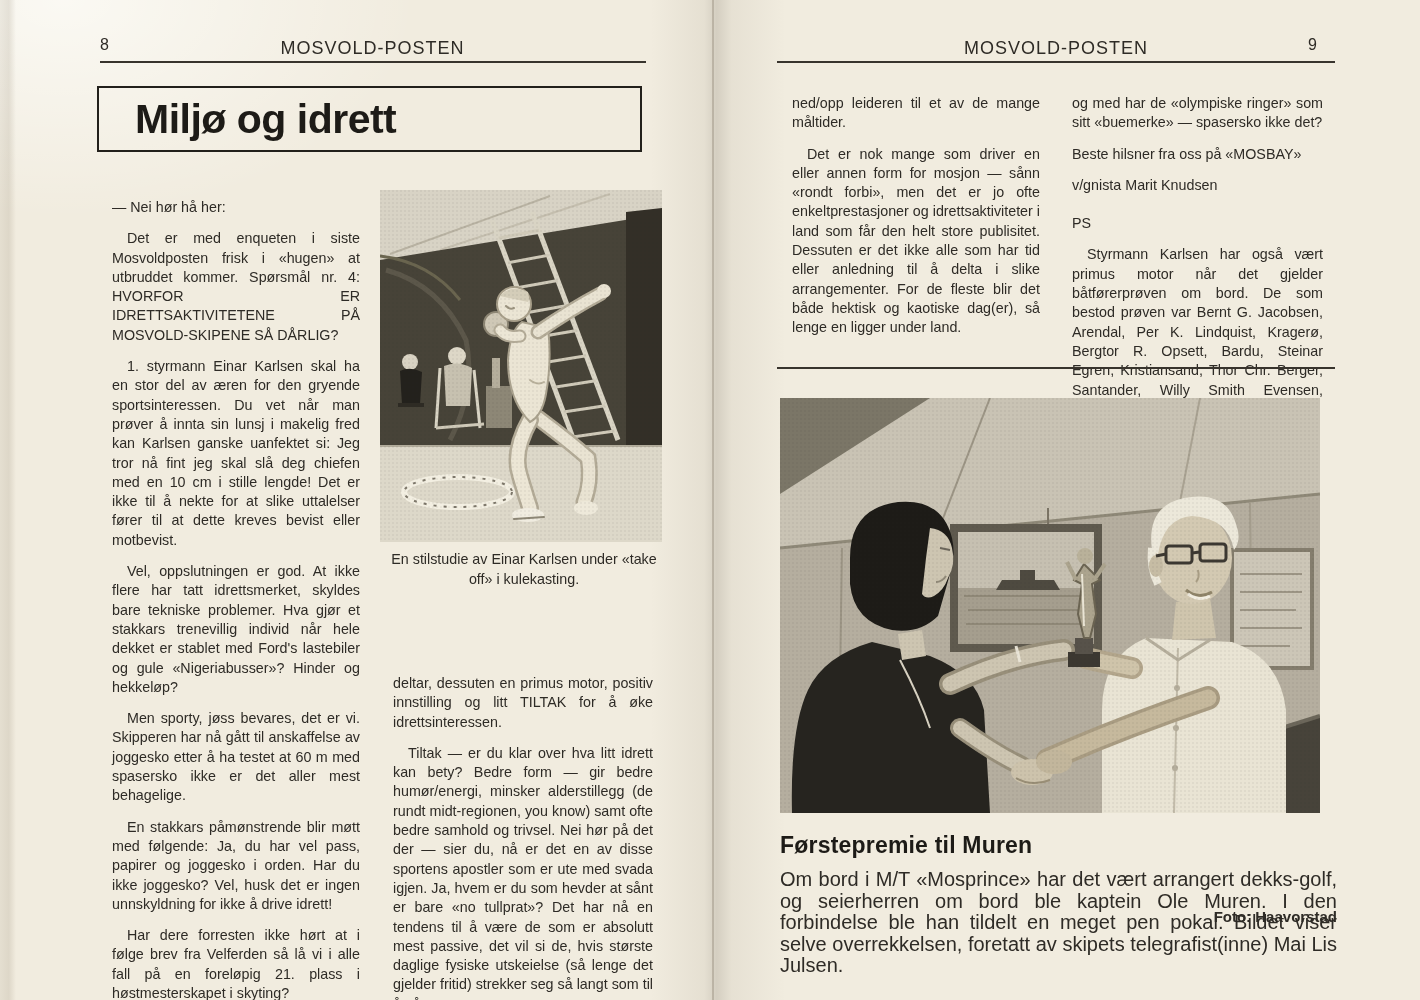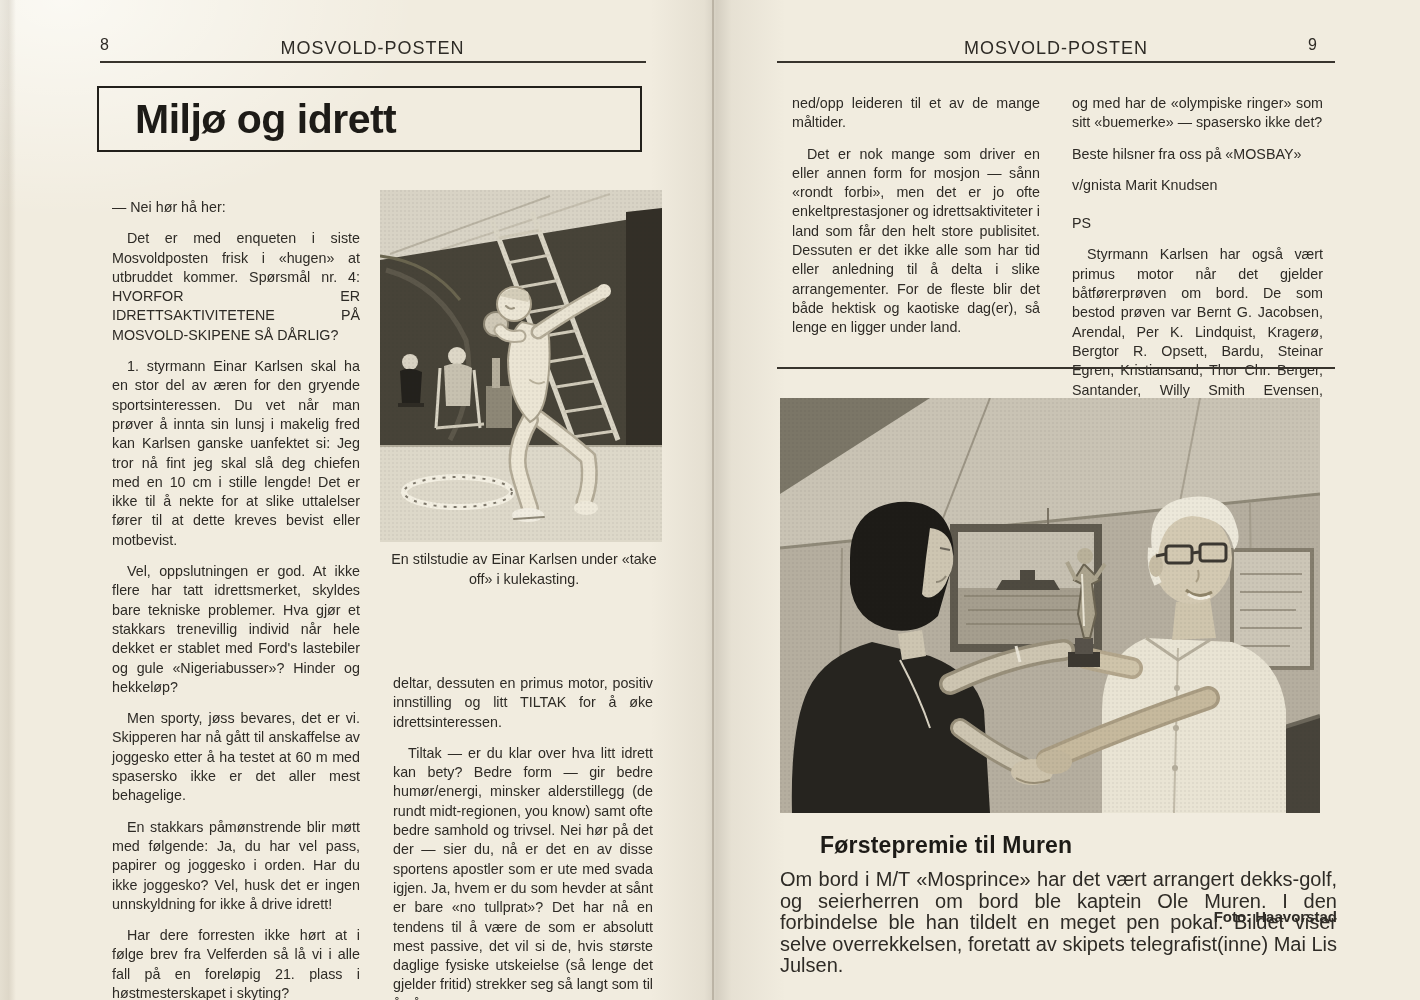--- a/index.html
+++ b/index.html
@@ -30,21 +30,21 @@
   .col p{margin:12px;text-indent:15px;text-align:justify;}
   .col p.noindent{text-indent:0;}
   .col p.gap{margin-top:19px;}
 
   .photo{position:absolute;display:block;}
   .caption{position:absolute;font-size:14.3px;line-height:20px;text-align:center;}
 
   .signoff{text-align:right;}
   .ps-label{text-indent:0 !important;margin-top:19px !important;}
 
-  .a2-headline{position:absolute;font-size:23px;font-weight:bold;letter-spacing:0.2px;color:#1d1b17;margin-left:40px;}
+  .a2-headline{position:absolute;font-size:23px;font-weight:bold;letter-spacing:0.2px;color:#1d1b17;}
   .a2-body{position:absolute;font-size:20px;line-height:21.5px;text-align:justify;}
   .a2-credit{position:absolute;font-size:15px;text-align:right;}
 </style>
 </head>
 <body>
 
 <div>
   <div class="corner-light"></div>
   <div class="edge-left"></div>
   <div class="gutter"></div>

